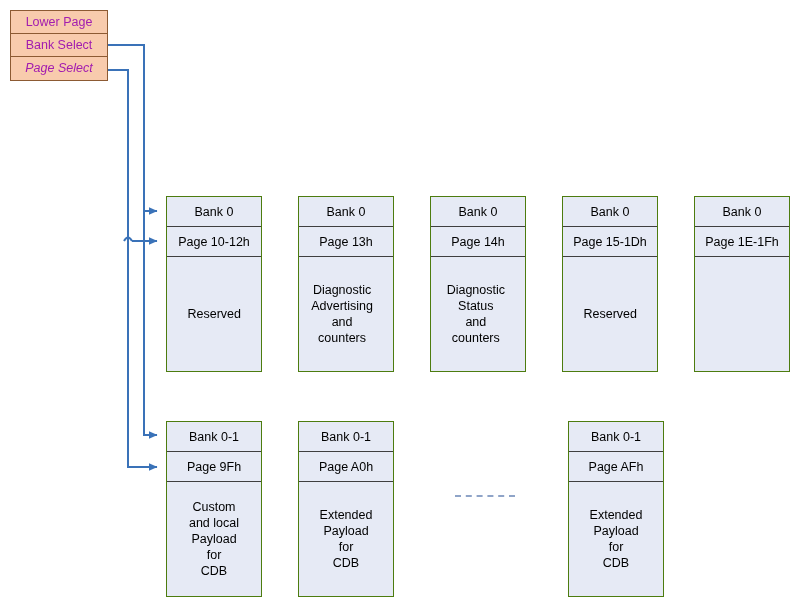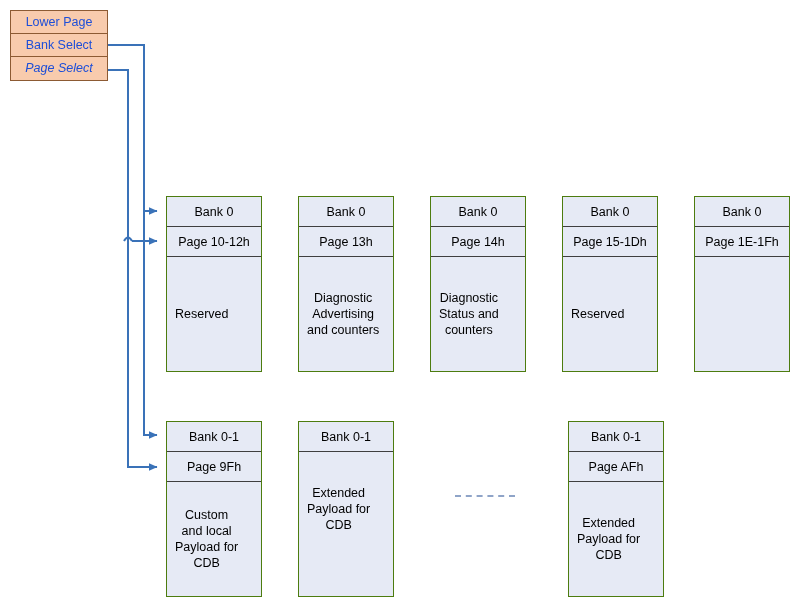--- a/index.html
+++ b/index.html
@@ -40,21 +40,21 @@
     border: 1px solid #8c5a33;
     box-sizing: border-box;
     background: #f8cbad;
     z-index: 3;
   }
   .selector-row {
     height: 23px;
     line-height: 23px;
     text-align: center;
     font-size: 12.5px;
-    color: #1d4ed8;
+    color: #a21caf;
     background: #f8cbad;
     border-bottom: 1px solid #8c5a33;
     box-sizing: border-box;
     white-space: nowrap;
   }
   .selector-row:last-child {
     border-bottom: none;
     font-style: italic;
   }
 
@@ -74,26 +74,26 @@
     color: #000000;
     border-bottom: 1px solid #3f3f3f;
     box-sizing: border-box;
     white-space: nowrap;
   }
   .pb-body {
     height: calc(100% - 60px);
     box-sizing: border-box;
     display: flex;
     align-items: center;
-    justify-content: flex-start;
+    justify-content: flex-end;
     text-align: center;
     font-size: 12.5px;
     line-height: 16px;
     color: #000000;
-    padding: 0 8px;
+    padding: 0 20px;
   }
   .pb-body span { display: block; }
 
   
   .dashed-break {
     position: absolute;
     border-top: 2px dashed #8fa4c8;
     z-index: 1;
   }
 </style>
@@ -185,20 +185,21 @@
         <span>Custom</span>
         <span>and local</span>
         <span>Payload for</span>
         <span>CDB</span>
       </div>
     </div>
   </div>
 
   <div class="page-block" style="left:298px; top:421px; width:96px; height:176px;">
     <div class="pb-bank">Bank 0-1</div>
+    <div class="pb-page">Page A0h</div>
     <div class="pb-body">
       <div>
         <span>Extended</span>
         <span>Payload for</span>
         <span>CDB</span>
       </div>
     </div>
   </div>
 
   <div class="dashed-break" style="left:455px; top:495px; width:60px;"></div>

